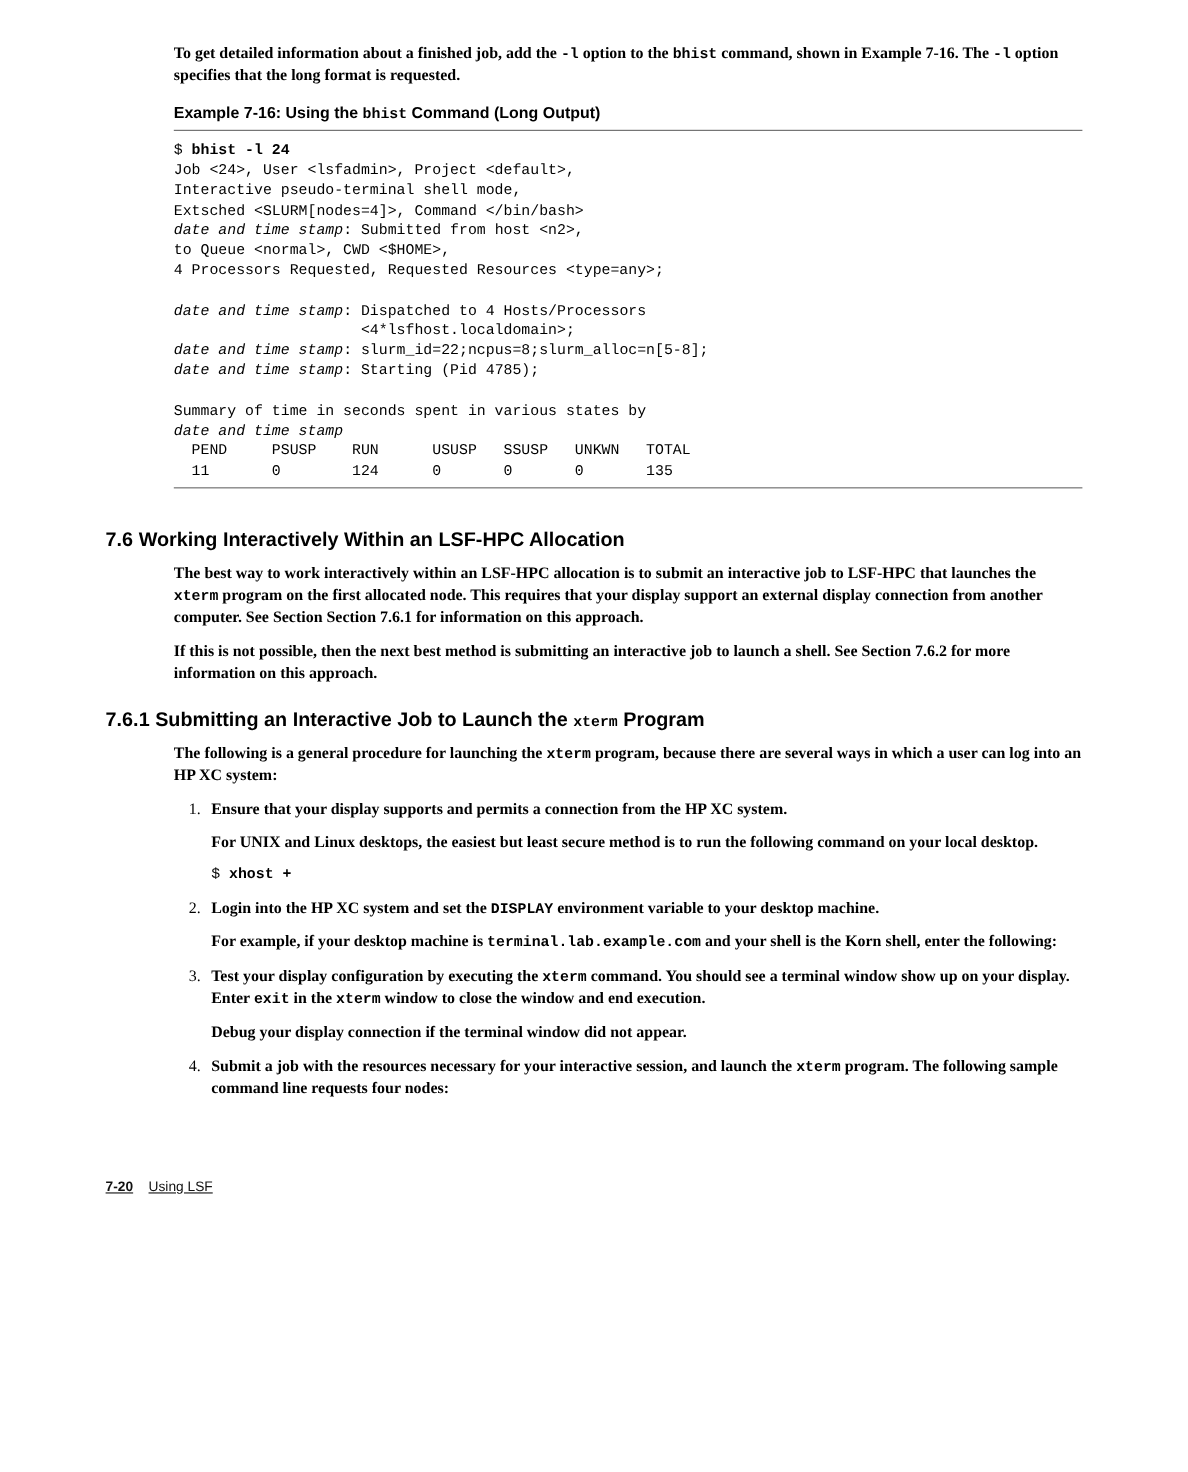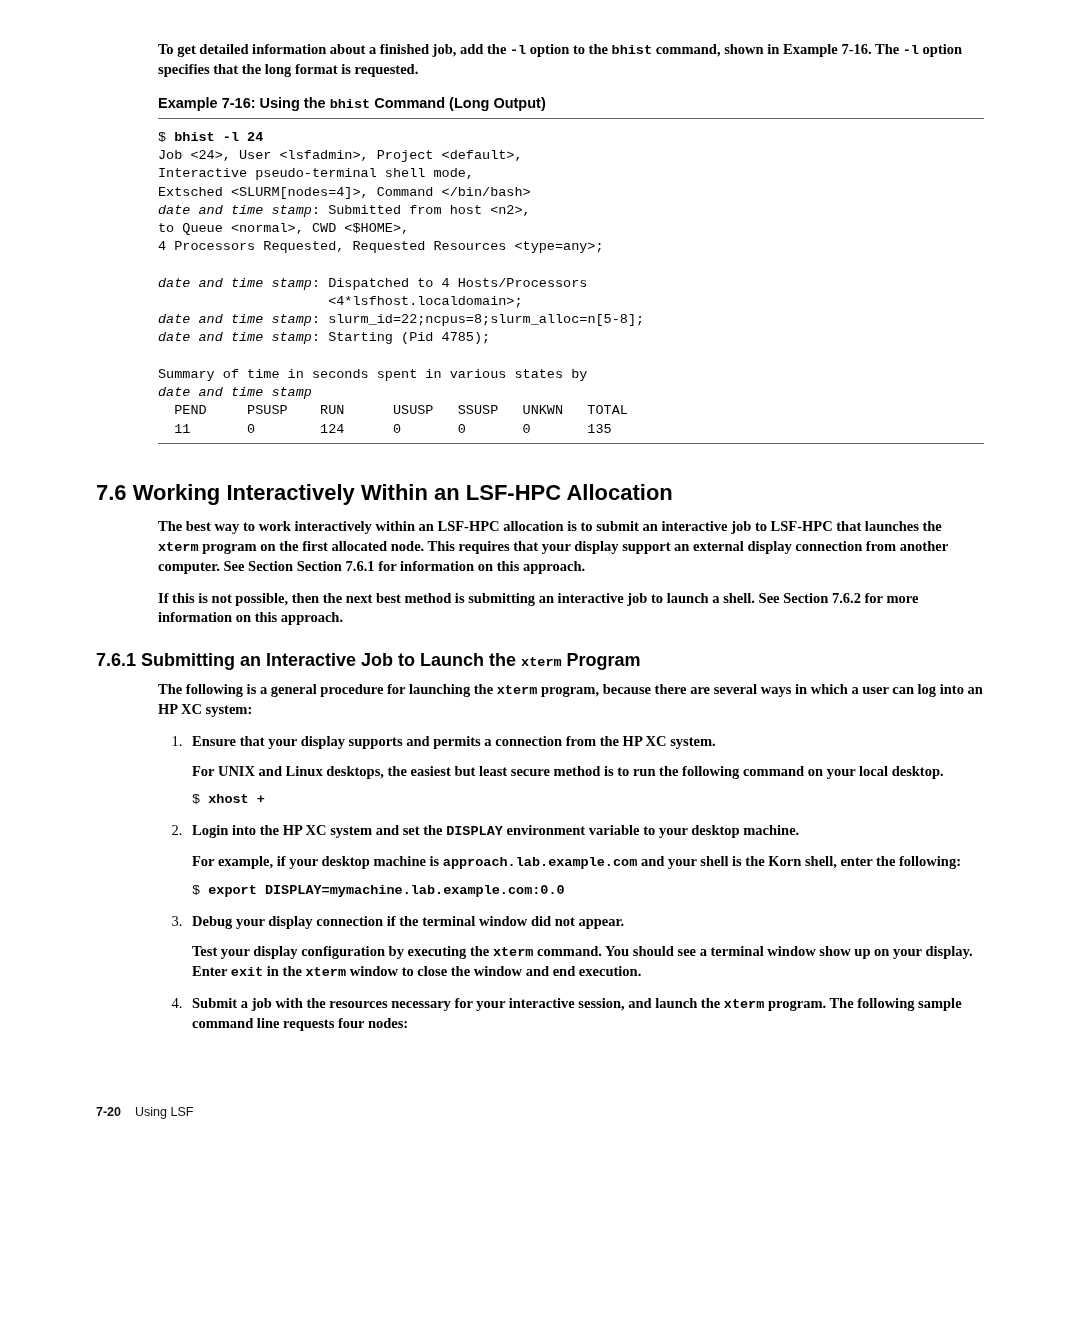--- a/index.html
+++ b/index.html
@@ -14,21 +14,21 @@
     box-sizing: border-box;
   }
   .mono { font-family: 'Courier New', Courier, monospace; font-size: 13.5px; }
   .bold { font-weight: bold; text-align: center; }
   .italic { font-style: italic; margin-top: 44px; }
   p { margin: 0 0 12px 0; font-weight: bold; }
   .indent { margin-left: 62px; }
   h2 {
     font-family: Arial, Helvetica, sans-serif;
     font-weight: bold;
-    font-size: 22px;
+    font-size: 18px;
     margin: 34px 0 10px 0;
   }
   h3 {
     font-family: Arial, Helvetica, sans-serif;
     font-weight: bold;
     font-size: 18px;
     margin: 20px 0 8px 0;
   }
   .example-title {
     font-family: Arial, Helvetica, sans-serif;
@@ -45,21 +45,21 @@
     font-family: 'Courier New', Courier, monospace;
     font-size: 13.5px;
     white-space: pre;
     margin: 0 0 0 62px;
     line-height: 1.35;
   }
   ol.steps { margin: 0 0 12px 62px; padding-left: 28px; }
   ol.steps > li { margin-bottom: 12px; padding-left: 6px; }
   ol.steps p { margin: 0 0 10px 0; }
   .cmd-indent { margin: 6px 0 10px 0; font-family: 'Courier New', Courier, monospace; font-size: 13.5px; white-space: pre; }
-  .footer { position: relative; margin-top: 70px; font-family: Arial, Helvetica, sans-serif; font-size: 12.5px; color: #111; }
+  .footer { position: relative; margin-top: 70px; font-family: Arial, Helvetica, sans-serif; font-size: 12.5px; color: #111; text-decoration: underline; }
   .footer .pageno { font-weight: bold; margin-right: 14px; }
 </style>
 </head>
 <body>
 
 <p class="indent">
   <span>To get detailed information about a finished job, add the </span><span class="mono">-l</span><span> option to the </span><span class="mono">bhist</span><span> command, shown in Example 7-16. The </span><span class="mono">-l</span><span> option specifies that the long format is requested.</span>
 </p>
 
 <div class="example-title">
@@ -108,29 +108,28 @@
   <li>
     <p>Ensure that your display supports and permits a connection from the HP XC system.</p>
     <p>For UNIX and Linux desktops, the easiest but least secure method is to run the following command on your local desktop.</p>
     <div class="cmd-indent"><span>$ </span><span class="bold">xhost +</span></div>
   </li>
   <li>
     <p>
       <span>Login into the HP XC system and set the </span><span class="mono">DISPLAY</span><span> environment variable to your desktop machine.</span>
     </p>
     <p>
-      <span>For example, if your desktop machine is </span><span class="mono">approach.lab.example.com</span><span> and your shell is the Korn shell, enter the following:</span>
+      <span>For example, if your desktop machine is </span><span class="mono">terminal.lab.example.com</span><span> and your shell is the Korn shell, enter the following:</span>
     </p>
-    <div class="cmd-indent"><span>$ </span><span class="bold">export DISPLAY=mymachine.lab.example.com:0.0</span></div>
   </li>
   <li>
-    <p>Debug your display connection if the terminal window did not appear.</p>
     <p>
       <span>Test your display configuration by executing the </span><span class="mono">xterm</span><span> command. You should see a terminal window show up on your display. Enter </span><span class="mono">exit</span><span> in the </span><span class="mono">xterm</span><span> window to close the window and end execution.</span>
     </p>
+    <p>Debug your display connection if the terminal window did not appear.</p>
   </li>
   <li>
     <p>
       <span>Submit a job with the resources necessary for your interactive session, and launch the </span><span class="mono">xterm</span><span> program. The following sample command line requests four nodes:</span>
     </p>
   </li>
 </ol>
 
 <div class="footer">
   <span class="pageno">7-20</span><span>Using LSF</span>

